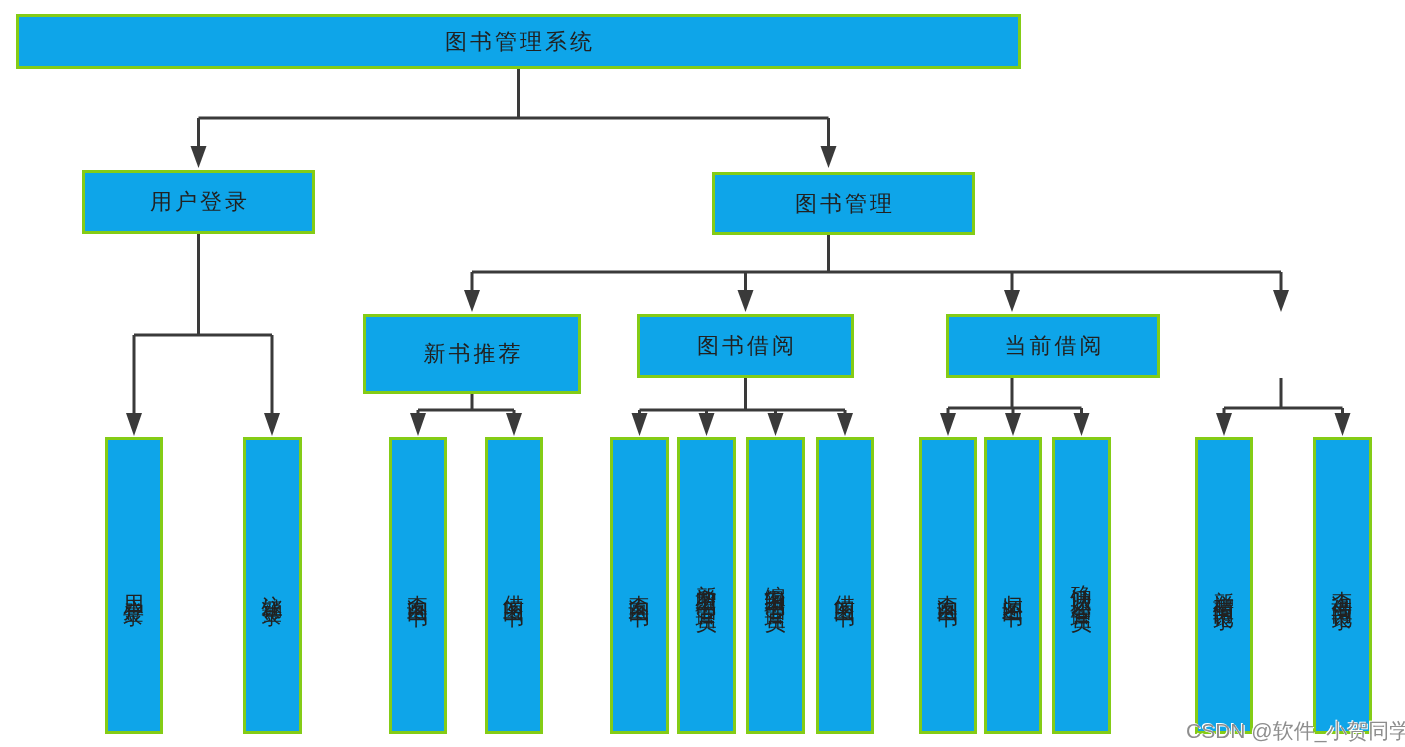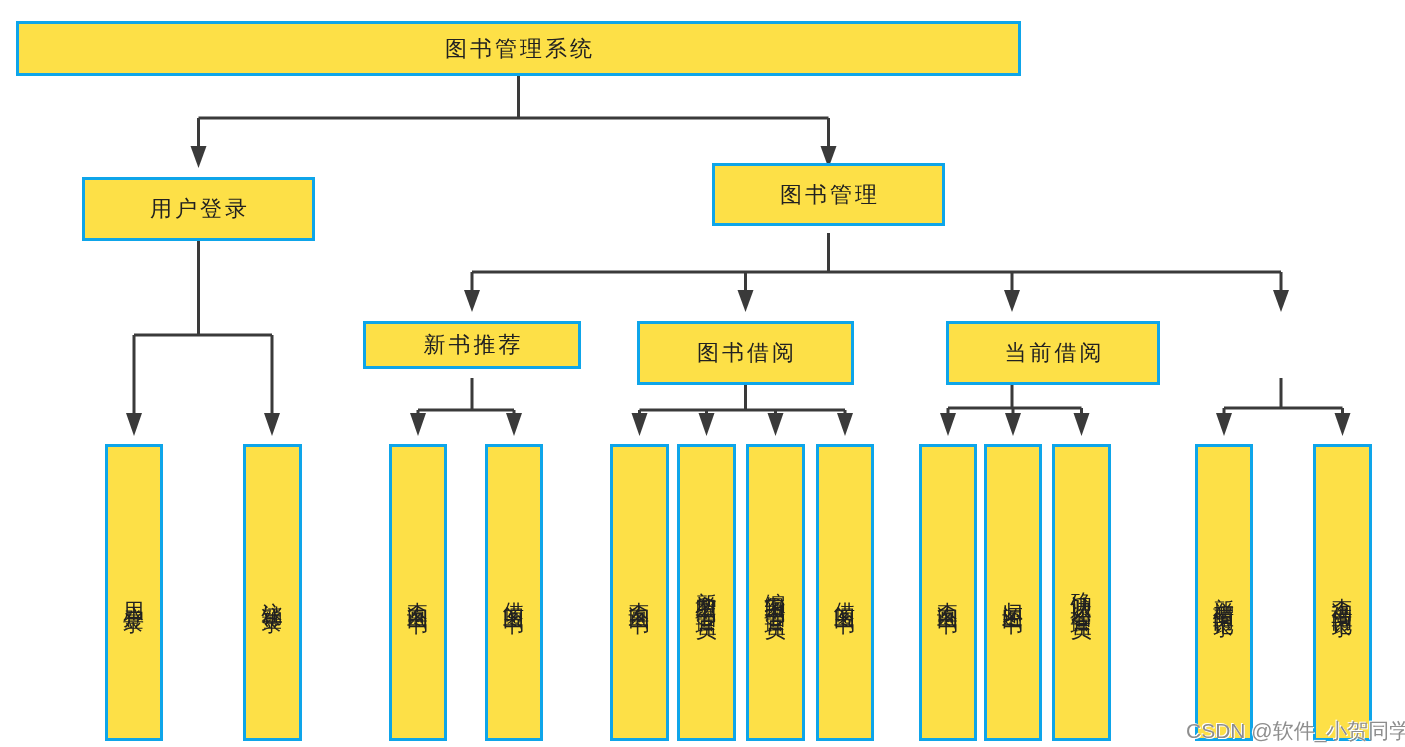--- a/index.html
+++ b/index.html
@@ -19,27 +19,26 @@
     position: absolute;
     left: 0;
     top: 0;
     width: 1405px;
     height: 747px;
     pointer-events: none;
   }
   .box {
     position: absolute;
     box-sizing: border-box;
-    border: 3px solid #0ea5e9;
-    background: #fde047;
+    border: 3px solid #84cc16;
+    background: #0ea5e9;
     display: flex;
     align-items: center;
     justify-content: center;
     color: #212121;
-    margin-top: 7px;
   }
   .h-box {
     font-size: 22px;
     letter-spacing: 3px;
     text-indent: 3px;
     white-space: nowrap;
   }
   .v-box {
     writing-mode: vertical-rl;
     text-orientation: mixed;
@@ -92,23 +91,23 @@
       <polygon points="1005,413 1021,413 1013,436"></polygon>
       <polygon points="1073.5,413 1089.5,413 1081.5,436"></polygon>
       <polygon points="1216,413 1232,413 1224,436"></polygon>
       <polygon points="1334.5,413 1350.5,413 1342.5,436"></polygon>
     </g>
   </svg>
 
   <div class="box h-box" style="left:16px; top:14px; width:1005px; height:55px;">图书管理系统</div>
 
   <div class="box h-box" style="left:82px; top:170px; width:233px; height:64px;">用户登录</div>
-  <div class="box h-box" style="left:712px; top:156px; width:233px; height:63px;">图书管理</div>
+  <div class="box h-box" style="left:712px; top:172px; width:263px; height:63px;">图书管理</div>
 
-  <div class="box h-box" style="left:363px; top:314px; width:218px; height:48px;">新书推荐</div>
+  <div class="box h-box" style="left:363px; top:314px; width:218px; height:80px;">新书推荐</div>
   <div class="box h-box" style="left:637px; top:314px; width:217px; height:64px;">图书借阅</div>
   <div class="box h-box" style="left:946px; top:314px; width:214px; height:64px;">当前借阅</div>
 
   <div class="box v-box" style="left:105px; top:437px; width:58px; height:297px;">用户登录</div>
   <div class="box v-box" style="left:243px; top:437px; width:59px; height:297px;">注销登录</div>
 
   <div class="box v-box" style="left:389px; top:437px; width:58px; height:297px;">查询图书</div>
   <div class="box v-box" style="left:485px; top:437px; width:58px; height:297px;">借阅图书</div>
 
   <div class="box v-box" style="left:610px; top:437px; width:59px; height:297px;">查询图书</div>

